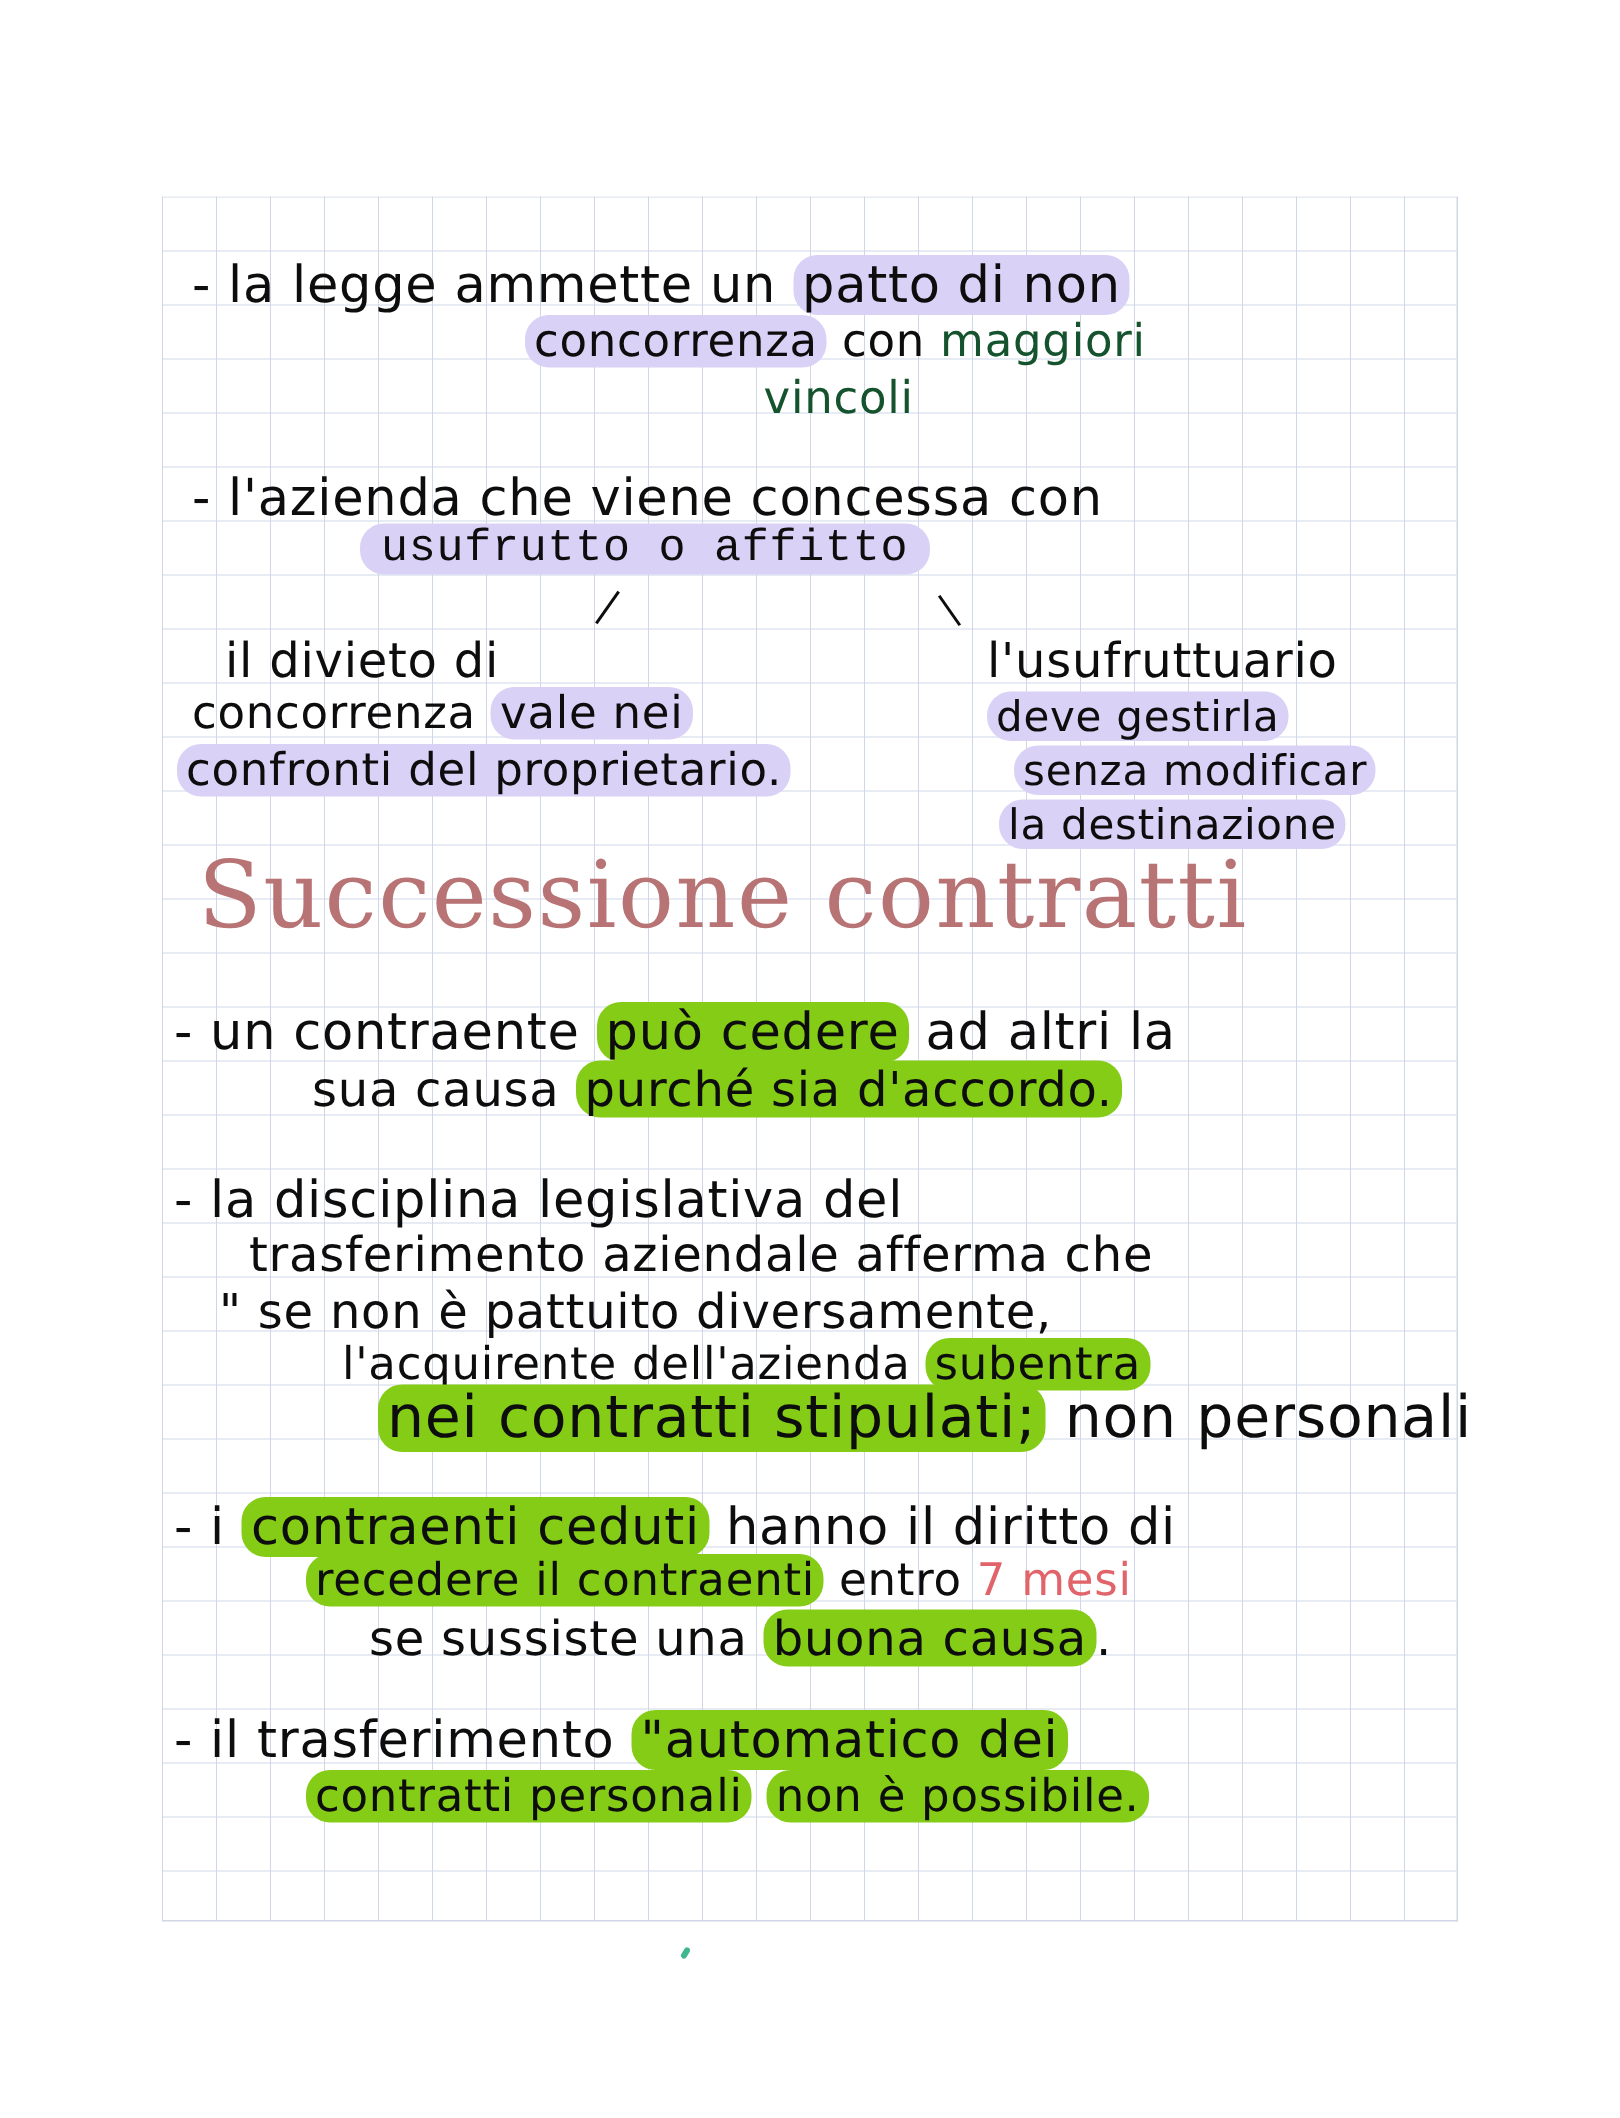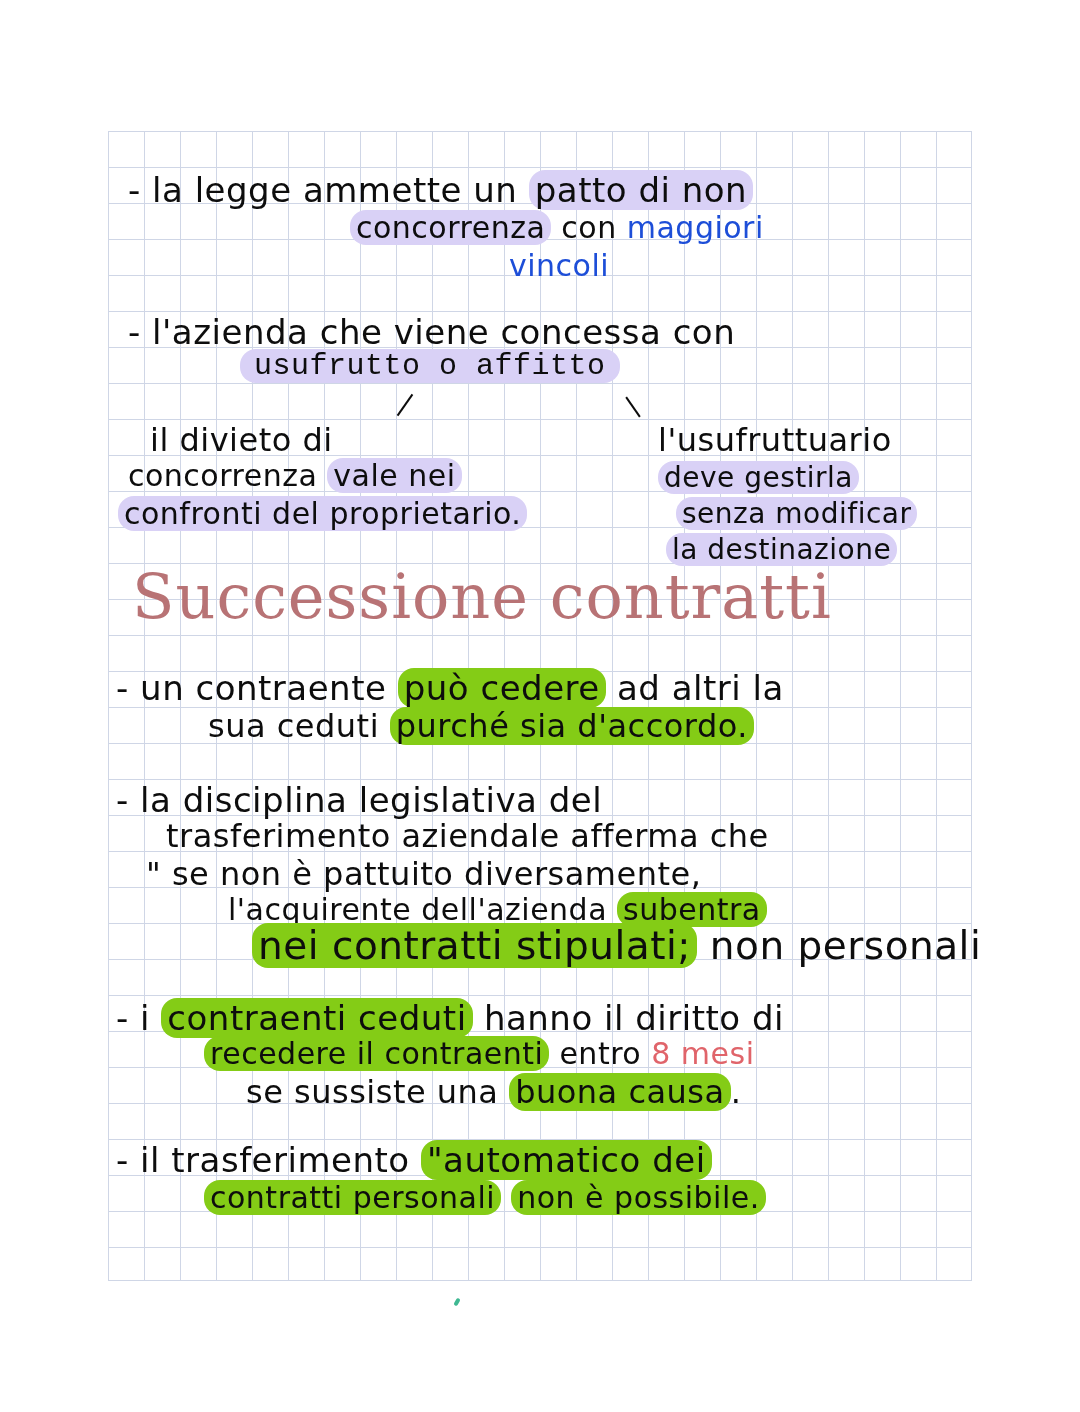--- a/index.html
+++ b/index.html
@@ -17,21 +17,21 @@
     border-right:1px solid #cfd6e6; border-bottom:1px solid #cfd6e6;
   }
   .line {
     position:absolute; white-space:nowrap; color:#0d0d0d;
     font-family: "DejaVu Sans", sans-serif; font-size:34px; letter-spacing:0.5px;
     line-height:36px;
   }
   .hl { border-radius:16px; padding:0 6px; }
   .hl-lav { background:#d9d1f6; }
   .hl-pink { background:#84cc16; }
-  .lav-text { color:#1d4ed8;text-align:right; }
+  .lav-text { color:#14532d;text-align:right; }
   .red-text { color:#e0646a; }
   .title {
     position:absolute; left:132px; top:560px; white-space:nowrap;
     font-family: "DejaVu Serif", serif; font-size:62px;
     color:#b87375; letter-spacing:1px;
   }
   .stroke { position:absolute; width:2px; background:#0d0d0d; }
   .mark { position:absolute; left:455px; top:1298px; width:4px; height:8px; background:#3fb892; transform:rotate(30deg); border-radius:2px; }
 </style>
 </head>
@@ -73,38 +73,38 @@
 <div class="line" style="left:666px; top:532px; font-size:28px;">
   <span class="hl hl-lav">la destinazione</span>
 </div>
 
 <div class="title">Successione contratti</div>
 
 <div class="line" style="left:116px; top:670px;">
   <span>- un contraente </span><span class="hl hl-pink">può cedere</span><span> ad altri la</span>
 </div>
 <div class="line" style="left:208px; top:708px; font-size:32px;">
-  <span>sua ceduti </span><span class="hl hl-pink">purché sia d'accordo.</span>
+  <span>sua causa </span><span class="hl hl-pink">purché sia d'accordo.</span>
 </div>
 
 <div class="line" style="left:116px; top:782px;">- la disciplina legislativa del</div>
 <div class="line" style="left:166px; top:818px; font-size:32px;">trasferimento aziendale afferma che</div>
 <div class="line" style="left:146px; top:856px; font-size:32px;">" se non è pattuito diversamente,</div>
 <div class="line" style="left:228px; top:892px; font-size:30px;">
   <span>l'acquirente dell'azienda </span><span class="hl hl-pink">subentra</span>
 </div>
 <div class="line" style="left:252px; top:928px; font-size:39px;">
   <span class="hl hl-pink">nei contratti stipulati;</span><span> non personali</span>
 </div>
 
 <div class="line" style="left:116px; top:1000px;">
   <span>- i </span><span class="hl hl-pink">contraenti ceduti</span><span> hanno il diritto di</span>
 </div>
 <div class="line" style="left:204px; top:1036px; font-size:30px;">
-  <span class="hl hl-pink">recedere il contraenti</span><span> entro </span><span class="red-text">8 mesi</span>
+  <span class="hl hl-pink">recedere il contraenti</span><span> entro </span><span class="red-text">7 mesi</span>
 </div>
 <div class="line" style="left:246px; top:1074px; font-size:32px;">
   <span>se sussiste una </span><span class="hl hl-pink">buona causa</span><span>.</span>
 </div>
 
 <div class="line" style="left:116px; top:1142px;">
   <span>- il trasferimento </span><span class="hl hl-pink">"automatico dei</span>
 </div>
 <div class="line" style="left:204px; top:1180px; font-size:30px;">
   <span class="hl hl-pink">contratti personali</span><span> </span><span class="hl hl-pink">non è possibile.</span>

